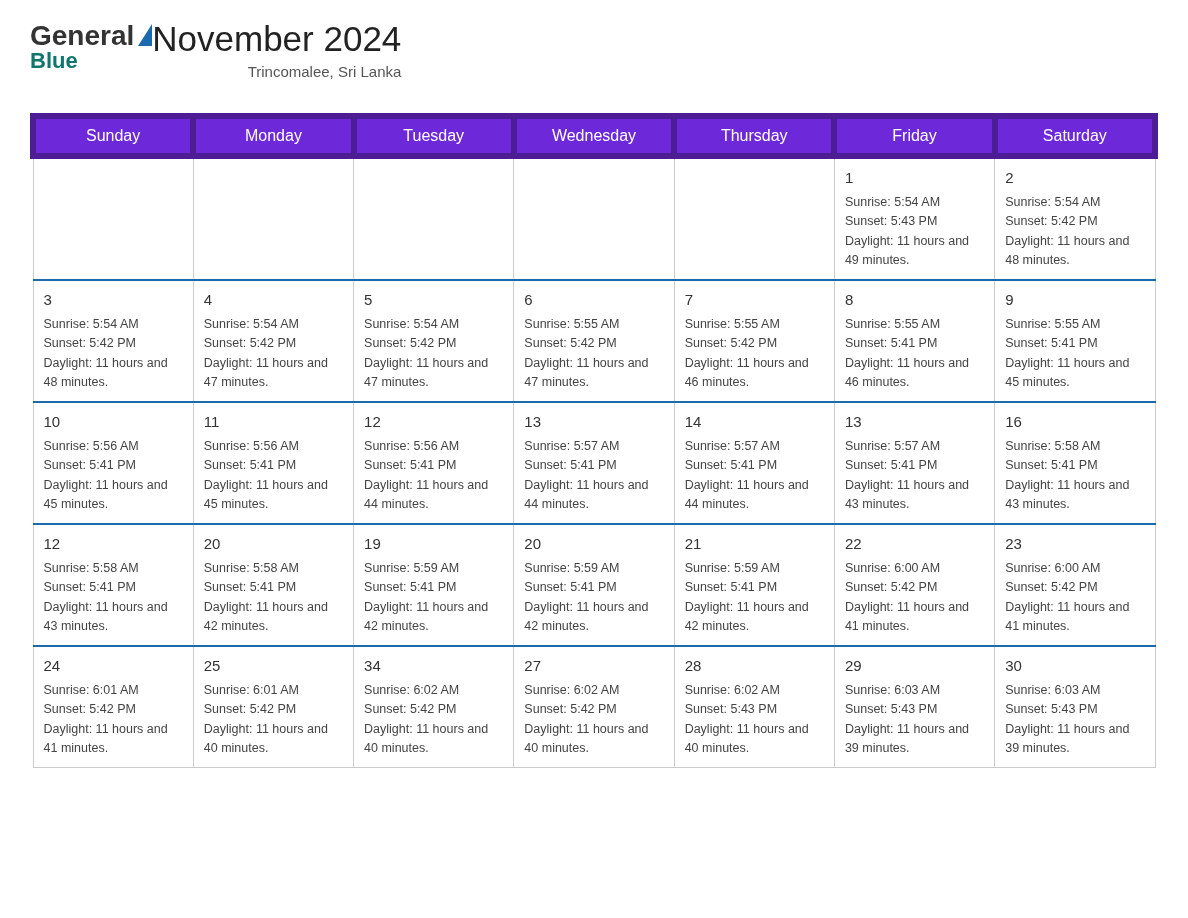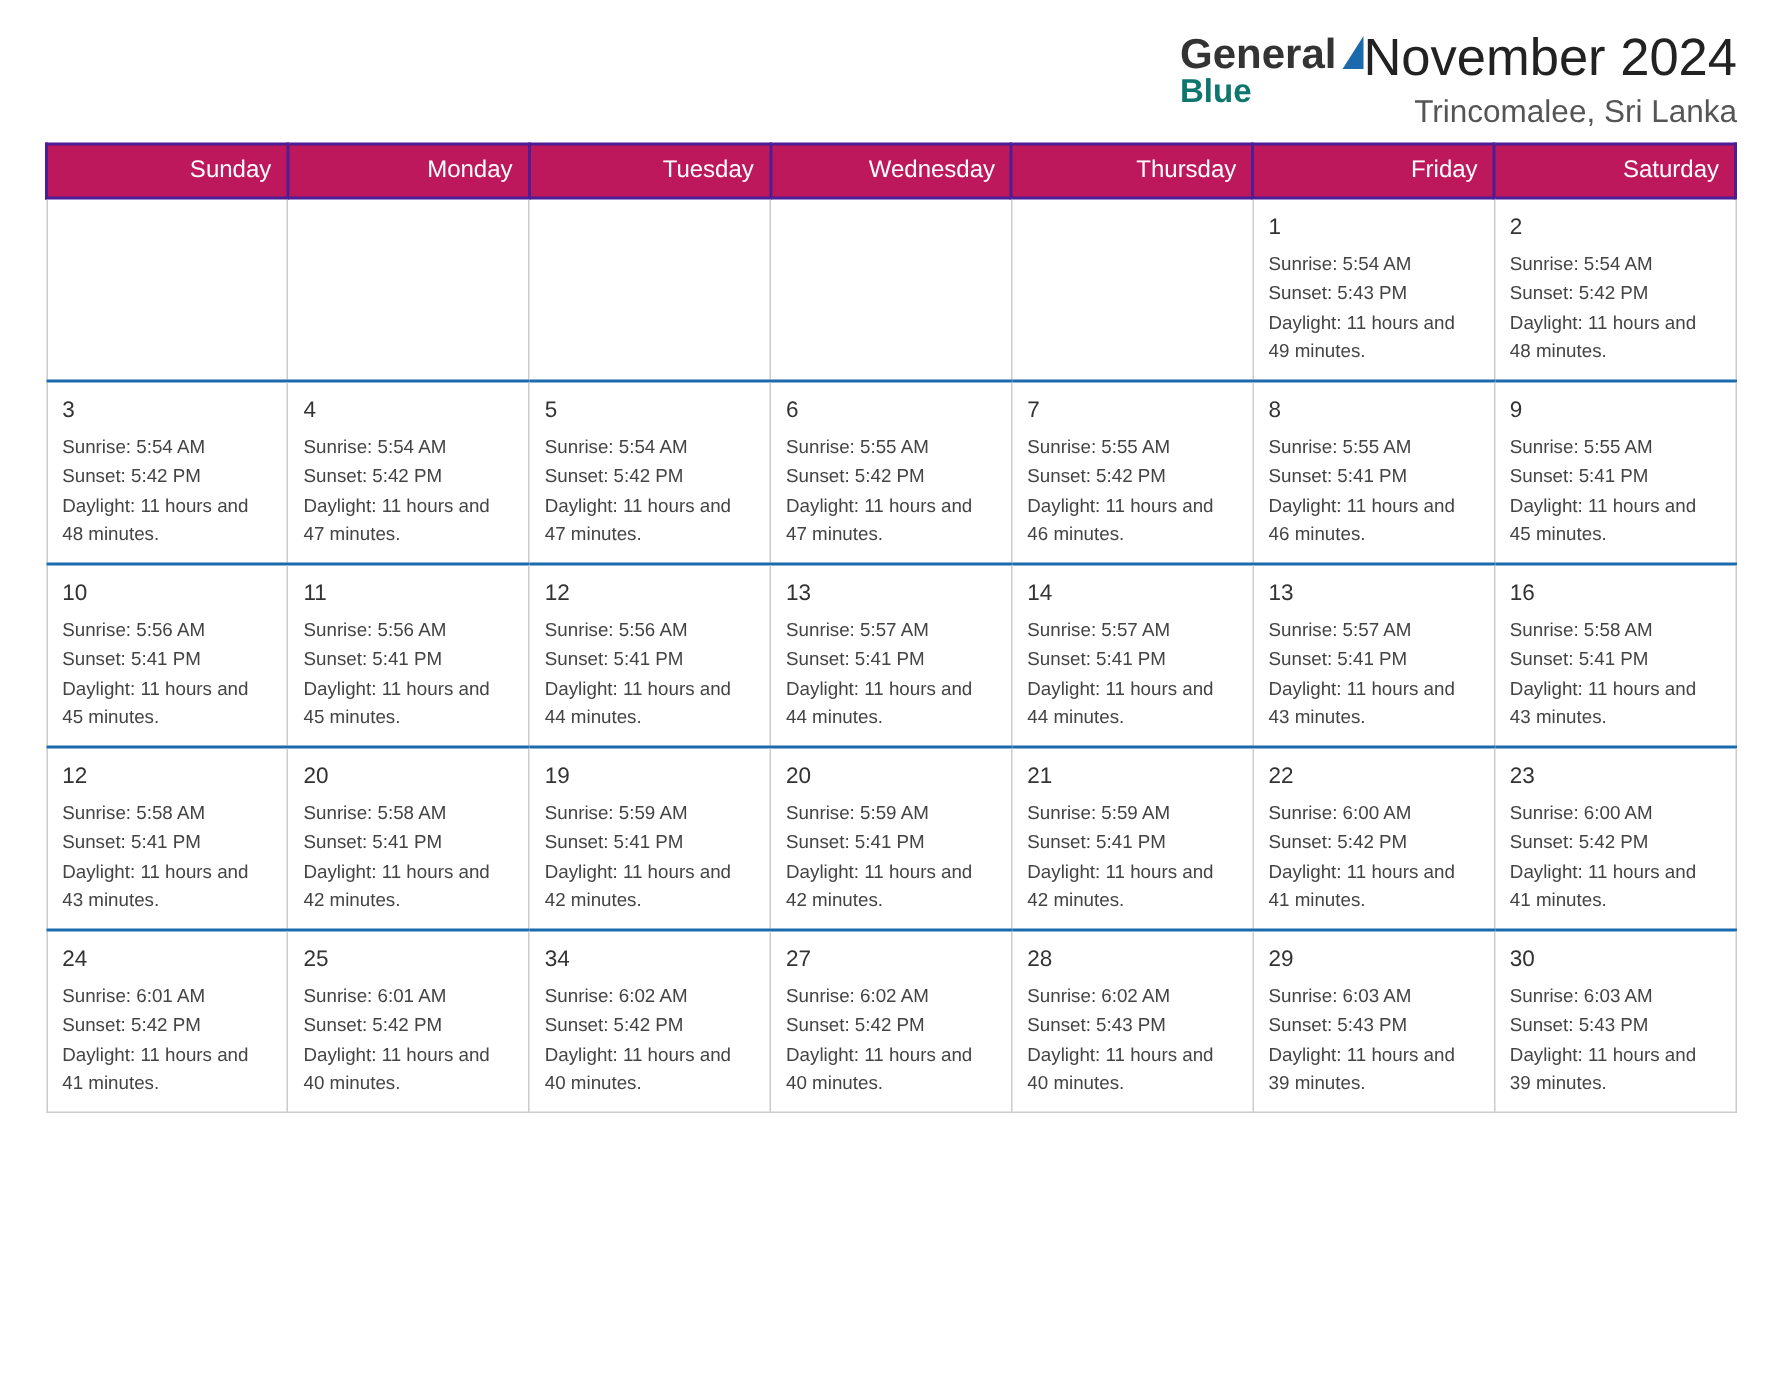--- a/index.html
+++ b/index.html
@@ -4,23 +4,23 @@
   <style>
     * { box-sizing: border-box; margin: 0; padding: 0; }
     body {
       font-family: Arial, sans-serif;
       background: #fff;
       color: #333;
       padding: 20px 30px;
     }
     .header {
       display: flex;
-      justify-content: flex-end;
+      justify-content: flex-start;
       align-items: flex-start;
-      margin-bottom: 8px;
+      margin-bottom: 33px;
     }
     .logo {
       display: flex;
       flex-direction: column;
       align-items: flex-start;
     }
     .logo-top {
       display: flex;
       align-items: center;
     }
@@ -47,37 +47,37 @@
     .title-section {
       text-align: right;
     }
     .month-year {
       font-size: 35px;
       font-weight: normal;
       color: #222;
       line-height: 1.1;
     }
     .location {
-      font-size: 21px;
+      font-size: 15px;
       color: #555;
       margin-top: 4px;
     }
     .calendar {
       width: 100%;
       border-collapse: collapse;
       table-layout: fixed;
     }
     .calendar th {
-      background-color: #be185d;
+      background-color: #6d28d9;
       color: #fff;
-      text-align: right;
+      text-align: center;
       padding: 8px 10px;
       font-size: 16px;
       font-weight: normal;
-      border: 2px solid #4c1d95;
+      border: 6px solid #4c1d95;
     }
     .calendar td {
       vertical-align: top;
       padding: 8px 10px;
       border: 1px solid #ccc;
       border-top: 2px solid #1a6aad;
       height: 100px;
       font-size: 13px;
       line-height: 1.5;
       color: #333;

